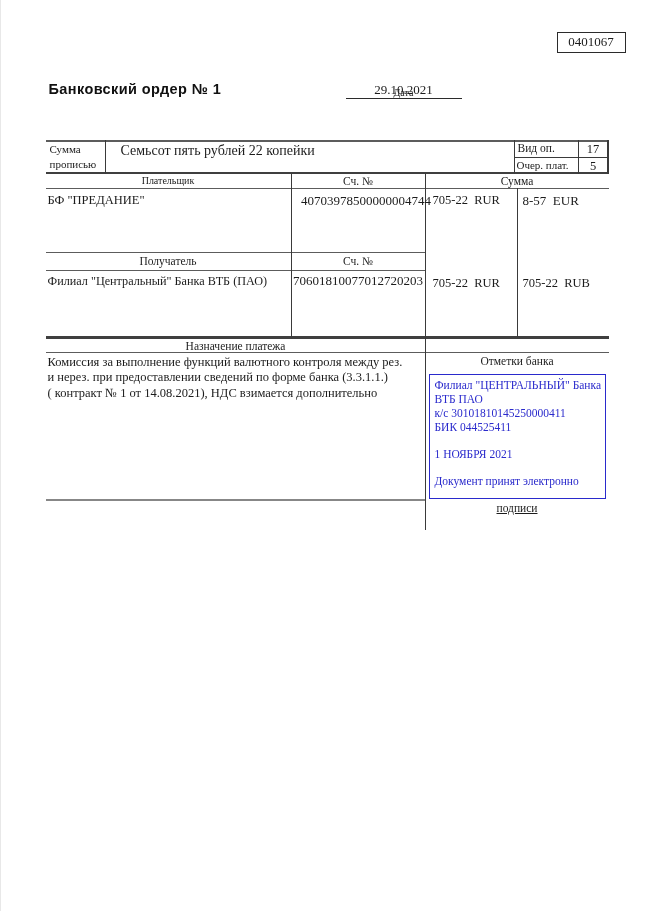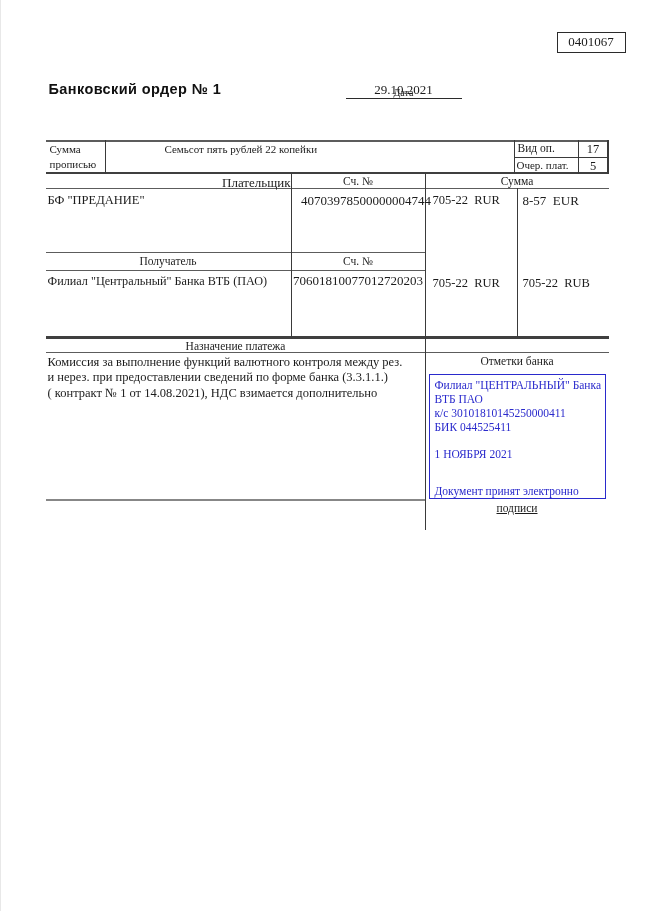--- a/index.html
+++ b/index.html
@@ -25,21 +25,21 @@
     font-family:"Liberation Sans",sans-serif;font-weight:bold;
     font-size:14.5px;letter-spacing:0.4px;color:#111;
   }
   .stamp{
     position:absolute;left:428px;top:374px;width:177px;height:125px;
     border:1.5px solid #2a2acc;box-sizing:border-box;
     padding:3px 5px;overflow:hidden;
   }
   .stamp .sline{font-size:11.5px;line-height:14px;white-space:nowrap;}
   .stamp .sdate{margin-top:13px;}
-  .stamp .sstatus{position:absolute;left:5px;bottom:0;}
+  .stamp .sstatus{position:absolute;left:5px;bottom:10px;}
 </style>
 </head>
 <body>
 
 <div class="page">
 
   <div class="code-box">
     <span>0401067</span>
   </div>
 
@@ -64,28 +64,28 @@
   <div class="vl" style="left:606.7px;top:140px;width:1.4px;height:34px;"></div>
   <div class="hl" style="left:513px;top:156.5px;width:95px;height:1.3px;background:#3a3a3a;"></div>
   <div class="vl" style="left:290px;top:173px;width:1.4px;height:164px;"></div>
   <div class="vl" style="left:424px;top:173px;width:1.4px;height:357px;"></div>
   <div class="vl" style="left:516.5px;top:188px;width:1.4px;height:149px;"></div>
 
   <div class="t" style="left:49px;top:142px;font-size:11px;line-height:15px;white-space:normal;width:54px;">
     <div>Сумма</div>
     <div>прописью</div>
   </div>
-  <div class="t" style="left:120px;top:143px;font-size:11px;margin-left:44px;">Семьсот пять рублей 22 копейки</div>
+  <div class="t" style="left:120px;top:143px;font-size:14px;">Семьсот пять рублей 22 копейки</div>
 
   <div class="t" style="left:517px;top:142px;font-size:11.5px;">Вид оп.</div>
   <div class="t ctr" style="left:578px;top:142px;width:29px;font-size:12.5px;">17</div>
   <div class="t" style="left:516px;top:159px;font-size:11px;">Очер. плат.</div>
   <div class="t ctr" style="left:578px;top:158.5px;width:29px;font-size:12.5px;">5</div>
 
-  <div class="t ctr" style="left:45px;top:175px;width:245px;font-size:13px;text-align:right;">Плательщик</div>
+  <div class="t ctr" style="left:45px;top:175px;width:245px;font-size:10px;">Плательщик</div>
   <div class="t ctr" style="left:290px;top:175px;width:135px;font-size:11.5px;">Сч. №</div>
   <div class="t ctr" style="left:425px;top:175px;width:183px;font-size:11.5px;">Сумма</div>
 
   <div class="t" style="left:47px;top:193px;font-size:12.5px;">БФ "ПРЕДАНИЕ"</div>
   <div class="t" style="left:292.5px;top:192.5px;font-size:13px;padding-left:8px;">40703978500000004744</div>
   <div class="t amount" style="left:432px;top:193px;font-size:12.5px;">705-22  RUR</div>
   <div class="t amount" style="left:522px;top:193px;font-size:13px;">8-57  EUR</div>
 
   <div class="t ctr" style="left:45px;top:255px;width:245px;font-size:11.5px;">Получатель</div>
   <div class="t ctr" style="left:290px;top:255px;width:135px;font-size:11.5px;">Сч. №</div>

